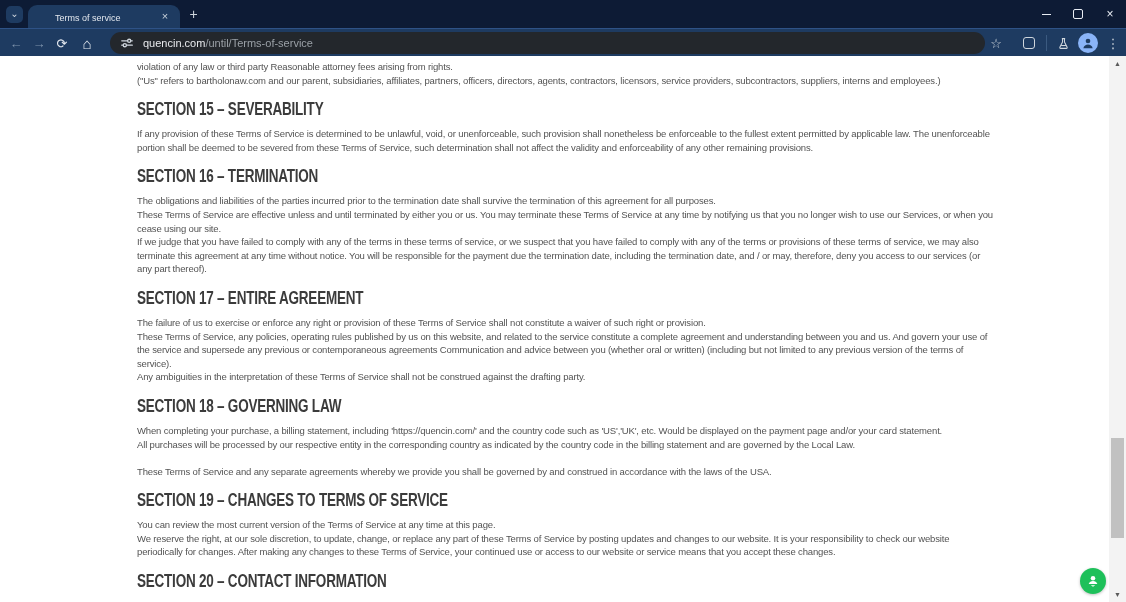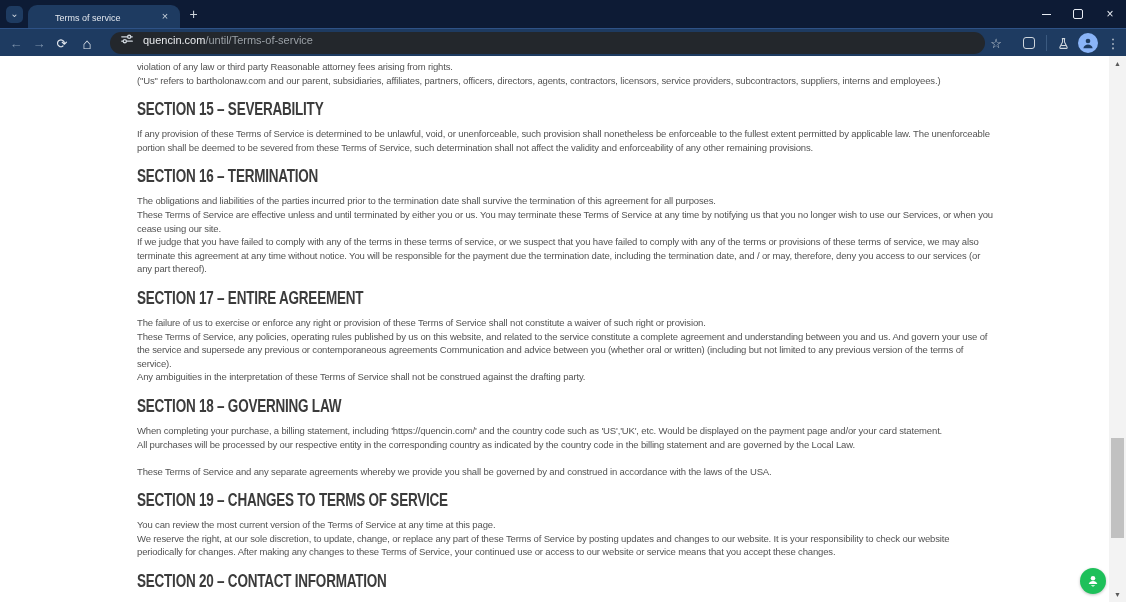--- a/index.html
+++ b/index.html
@@ -47,21 +47,21 @@
   }
   .nav-icon {
     position:absolute; top:3px; width:22px; height:22px;
     display:flex; align-items:center; justify-content:center;
     font-size:13px; color:#e4e9f0; border-radius:50%;
   }
   .nav-icon.dim { color:#7e93ac; }
   .omnibox {
     position:absolute; left:110px; top:3px; width:875px; height:22px;
     background:#23272c; border-radius:11px; box-sizing:border-box;
-    display:flex; align-items:flex-end; padding:8px 10px; color:#e8eaed;
+    display:flex; align-items:center; padding:0 10px; color:#e8eaed;
   }
   .omnibox .site-icon { display:flex; align-items:center; margin-right:9px; }
   .url-host { font-size:11px; color:#e8eaed; }
   .url-path { font-size:11px; color:#9aa0a6; }
   .tb-right-icon {
     position:absolute; top:3px; width:22px; height:22px;
     display:flex; align-items:center; justify-content:center;
     color:#cfd6dd; font-size:13px;
   }
   .tb-divider { position:absolute; left:1046px; top:6px; width:1px; height:16px; background:#3b5a80; }

